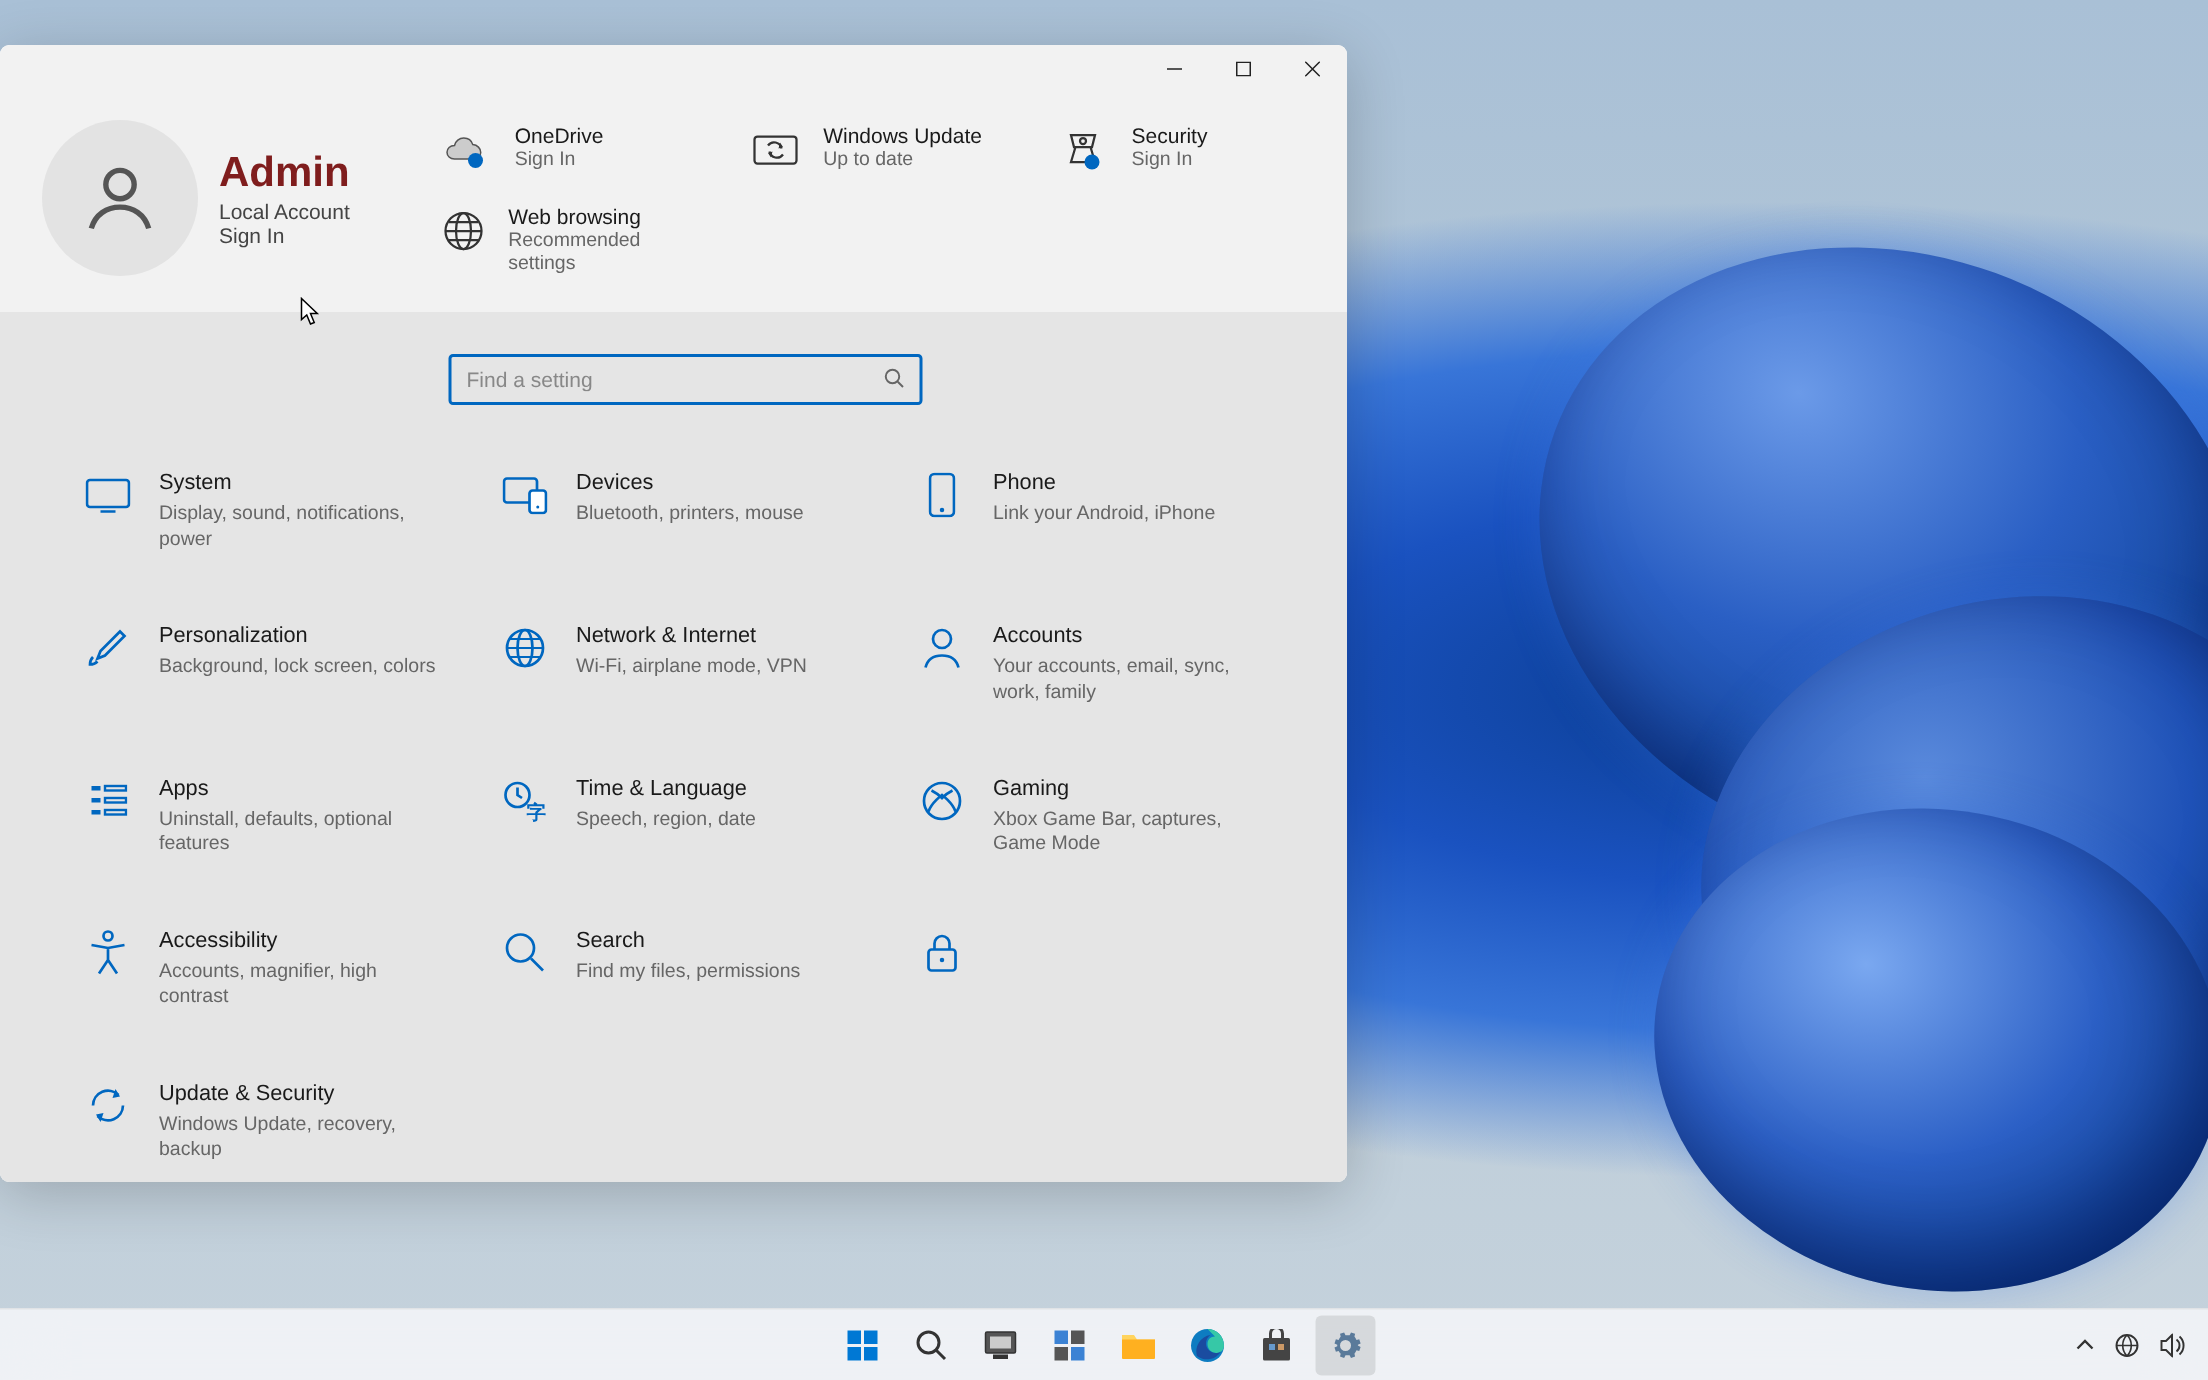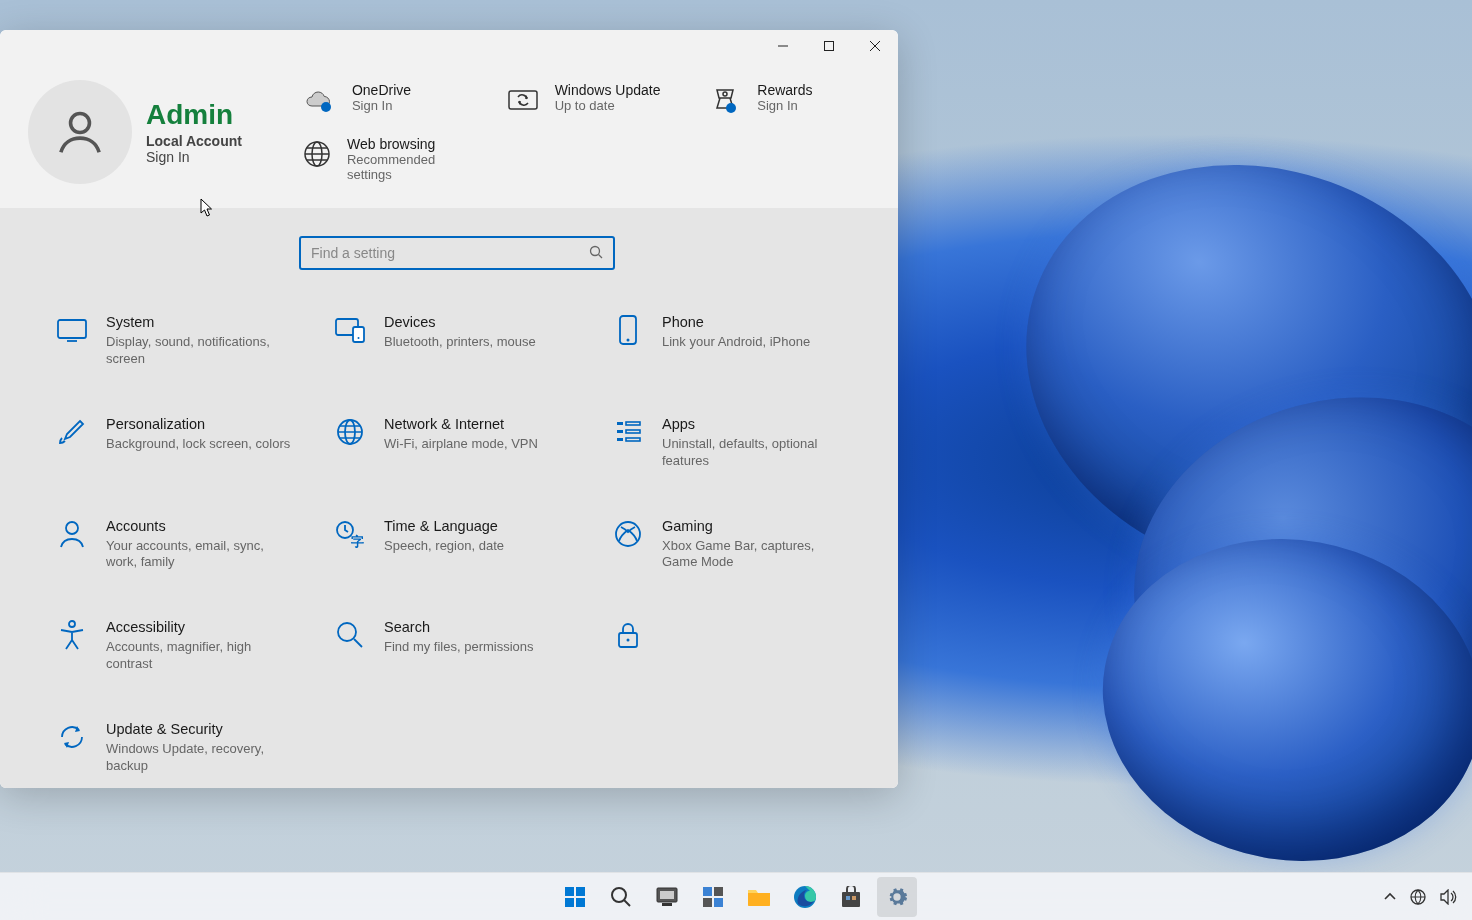--- a/index.html
+++ b/index.html
@@ -74,22 +74,22 @@
   .user-block { display: flex; align-items: center; gap: 14px; }
   .avatar {
     width: 104px;
     height: 104px;
     border-radius: 50%;
     background: #e3e3e3;
     display: flex;
     align-items: center;
     justify-content: center;
   }
-  .user-text .name { font-size: 28px; font-weight: 600; color: #15803d; }
-  .user-text .sub { font-size: 14px; color: #444; margin-top: 2px; font-weight: bold; }
+  .user-text .name { font-size: 28px; font-weight: 600; color: #7f1d1d; }
+  .user-text .sub { font-size: 14px; color: #444; margin-top: 2px; }
   .user-text .link { font-size: 14px; color: #444; cursor: pointer; }
 
   .tiles { display: grid; grid-template-columns: 1fr 1fr 1fr; gap: 18px 40px; flex: 1; }
   .tile { display: flex; align-items: flex-start; gap: 14px; cursor: pointer; }
   .tile-icon { width: 36px; height: 36px; display:flex; align-items:center; justify-content:center; color: #333; }
   .tile-title { font-size: 14px; color: #1a1a1a; }
   .tile-sub { font-size: 13px; color: #666; }
 
   .content {
     background: #e5e5e5;
@@ -251,21 +251,21 @@
       </div>
       <div class="tile">
         <div class="tile-icon">
           <svg width="32" height="28" viewBox="0 0 32 28">
               <path d="M8 4h16l-2 8H10zM11 12l-3 10h16l-3-10" fill="none" stroke="#333" stroke-width="1.5"></path>
               <circle cx="16" cy="8" r="2" fill="none" stroke="#333" stroke-width="1.5"></circle>
               <circle cx="22" cy="22" r="5" fill="#0067c0"></circle>
             </svg>
         </div>
         <div>
-          <div class="tile-title">Rewards</div>
+          <div class="tile-title">Security</div>
           <div class="tile-sub">Sign In</div>
         </div>
       </div>
       <div class="tile">
         <div class="tile-icon">
           <svg width="30" height="30" viewBox="0 0 30 30">
               <circle cx="15" cy="15" r="12" fill="none" stroke="#333" stroke-width="1.5"></circle>
               <ellipse cx="15" cy="15" rx="5" ry="12" fill="none" stroke="#333" stroke-width="1.5"></ellipse>
               <path d="M3 15h24M5 9h20M5 21h20" stroke="#333" stroke-width="1.5"></path>
             </svg>
@@ -295,21 +295,21 @@
 
       <div class="cat-item">
         <div class="cat-icon">
             <svg width="30" height="24" viewBox="0 0 30 24">
               <rect x="1" y="2" width="28" height="18" rx="2" fill="none" stroke="#0067c0" stroke-width="1.8"></rect>
               <path d="M10 23h10" stroke="#0067c0" stroke-width="1.8"></path>
             </svg>
           </div>
         <div>
             <div class="cat-title">System</div>
-            <div class="cat-sub">Display, sound, notifications, screen</div>
+            <div class="cat-sub">Display, sound, notifications, power</div>
           </div>
       </div>
 
       <div class="cat-item">
         <div class="cat-icon">
             <svg width="30" height="26" viewBox="0 0 30 26">
               <rect x="1" y="2" width="22" height="16" rx="2" fill="none" stroke="#0067c0" stroke-width="1.8"></rect>
               <rect x="18" y="10" width="11" height="15" rx="2" fill="#fff" stroke="#0067c0" stroke-width="1.8"></rect>
               <circle cx="23.5" cy="21" r="1" fill="#0067c0"></circle>
             </svg>
@@ -350,20 +350,33 @@
         <div class="cat-icon">
             <svg width="28" height="28" viewBox="0 0 28 28">
               <circle cx="14" cy="14" r="12" fill="none" stroke="#0067c0" stroke-width="1.8"></circle>
               <ellipse cx="14" cy="14" rx="5" ry="12" fill="none" stroke="#0067c0" stroke-width="1.8"></ellipse>
               <path d="M2 14h24M4 8h20M4 20h20" stroke="#0067c0" stroke-width="1.4"></path>
             </svg>
           </div>
         <div>
             <div class="cat-title">Network &amp; Internet</div>
             <div class="cat-sub">Wi-Fi, airplane mode, VPN</div>
+          </div>
+      </div>
+
+      <div class="cat-item">
+        <div class="cat-icon">
+            <svg width="26" height="28" viewBox="0 0 26 28">
+              <circle cx="13" cy="8" r="6" fill="none" stroke="#0067c0" stroke-width="1.8"></circle>
+              <path d="M2 27c1.4-5.5 5.8-8 11-8s9.6 2.5 11 8" fill="none" stroke="#0067c0" stroke-width="1.8"></path>
+            </svg>
+          </div>
+        <div>
+            <div class="cat-title">Accounts</div>
+            <div class="cat-sub">Your accounts, email, sync, work, family</div>
           </div>
       </div>
 
       <div class="cat-item">
         <div class="cat-icon">
             <svg width="26" height="26" viewBox="0 0 26 26">
               <rect x="2" y="3" width="6" height="3" fill="#0067c0"></rect>
               <rect x="11" y="3" width="14" height="3" fill="none" stroke="#0067c0" stroke-width="1.6"></rect>
               <rect x="2" y="11" width="6" height="3" fill="#0067c0"></rect>
               <rect x="11" y="11" width="14" height="3" fill="none" stroke="#0067c0" stroke-width="1.6"></rect>
@@ -372,33 +385,20 @@
             </svg>
           </div>
         <div>
             <div class="cat-title">Apps</div>
             <div class="cat-sub">Uninstall, defaults, optional features</div>
           </div>
       </div>
 
       <div class="cat-item">
         <div class="cat-icon">
-            <svg width="26" height="28" viewBox="0 0 26 28">
-              <circle cx="13" cy="8" r="6" fill="none" stroke="#0067c0" stroke-width="1.8"></circle>
-              <path d="M2 27c1.4-5.5 5.8-8 11-8s9.6 2.5 11 8" fill="none" stroke="#0067c0" stroke-width="1.8"></path>
-            </svg>
-          </div>
-        <div>
-            <div class="cat-title">Accounts</div>
-            <div class="cat-sub">Your accounts, email, sync, work, family</div>
-          </div>
-      </div>
-
-      <div class="cat-item">
-        <div class="cat-icon">
             <svg width="30" height="28" viewBox="0 0 30 28">
               <circle cx="10" cy="10" r="8" fill="none" stroke="#0067c0" stroke-width="1.8"></circle>
               <path d="M10 5v5l3 2" stroke="#0067c0" stroke-width="1.8" fill="none"></path>
               <text x="16" y="26" font-size="13" fill="#0067c0" font-weight="600">字</text>
             </svg>
           </div>
         <div>
             <div class="cat-title">Time &amp; Language</div>
             <div class="cat-sub">Speech, region, date</div>
           </div>

